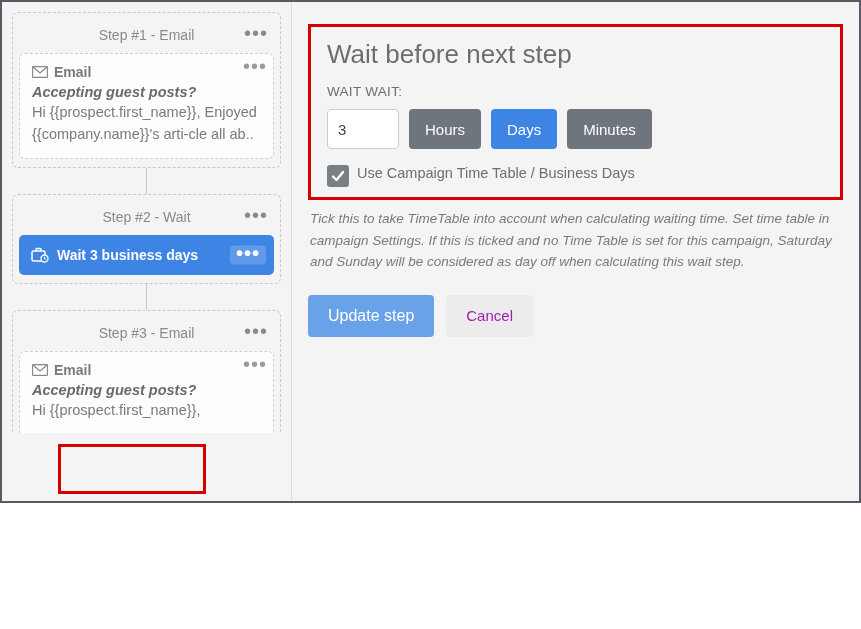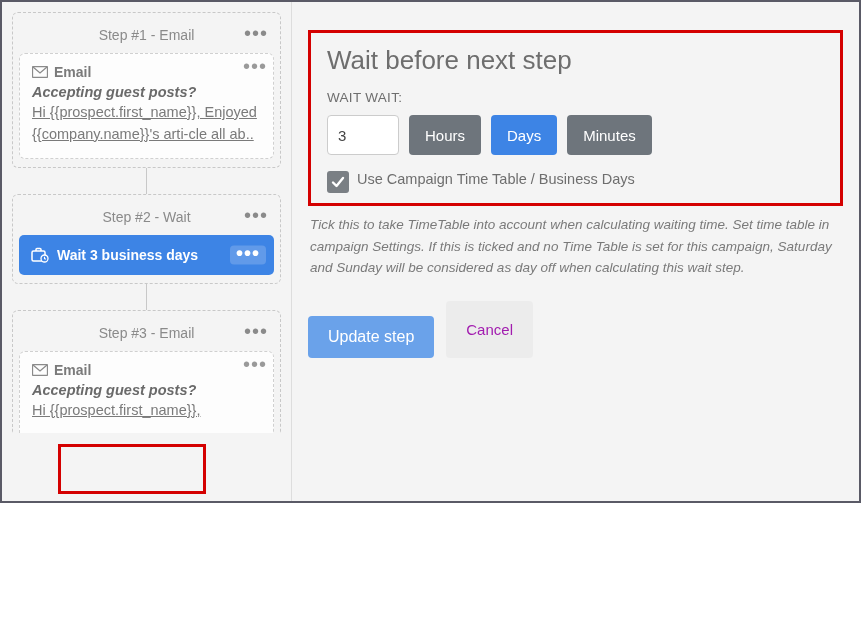--- a/index.html
+++ b/index.html
@@ -81,21 +81,20 @@
       font-weight: 700;
       color: #6a6a6a;
       font-size: 14.5px;
       margin: 4px 0 2px 0;
     }
     .bodytext {
       color: #7a7a7a;
       font-size: 14.5px;
       line-height: 1.5;
       word-break: break-word;
-      text-decoration: underline;
     }
     .connector {
       width: 0;
       height: 26px;
       border-left: 1px solid #c8c8c8;
       margin: 0 auto;
     }
     
     .wait-pill {
       background: #3d84e5;
@@ -129,21 +128,21 @@
       position: absolute;
     }
     .hl-step3 {
       left: 58px; top: 444px; width: 148px; height: 50px;
       pointer-events: none;
     }
     
     .main {
       flex: 1;
       background: #f4f4f4;
-      padding: 28px 16px;
+      padding: 22px 16px;
       position: relative;
     }
     .form-box {
       border: 3px solid #d40000;
       padding: 12px 16px 10px 16px;
       margin-bottom: 6px;
     }
     h2.title {
       color: #6e6e6e;
       font-weight: 400;
@@ -211,21 +210,20 @@
       margin-top: 22px;
     }
     .btn-primary {
       background: #6aa2ea;
       color: #fff;
       border: none;
       border-radius: 4px;
       padding: 12px 20px;
       font-size: 16px;
       cursor: pointer;
-      margin-top: 15px;
     }
     .btn-secondary {
       background: #ececec;
       color: #a21caf;
       border: none;
       border-radius: 4px;
       padding: 12px 20px;
       font-size: 15px;
       cursor: pointer;
     }

